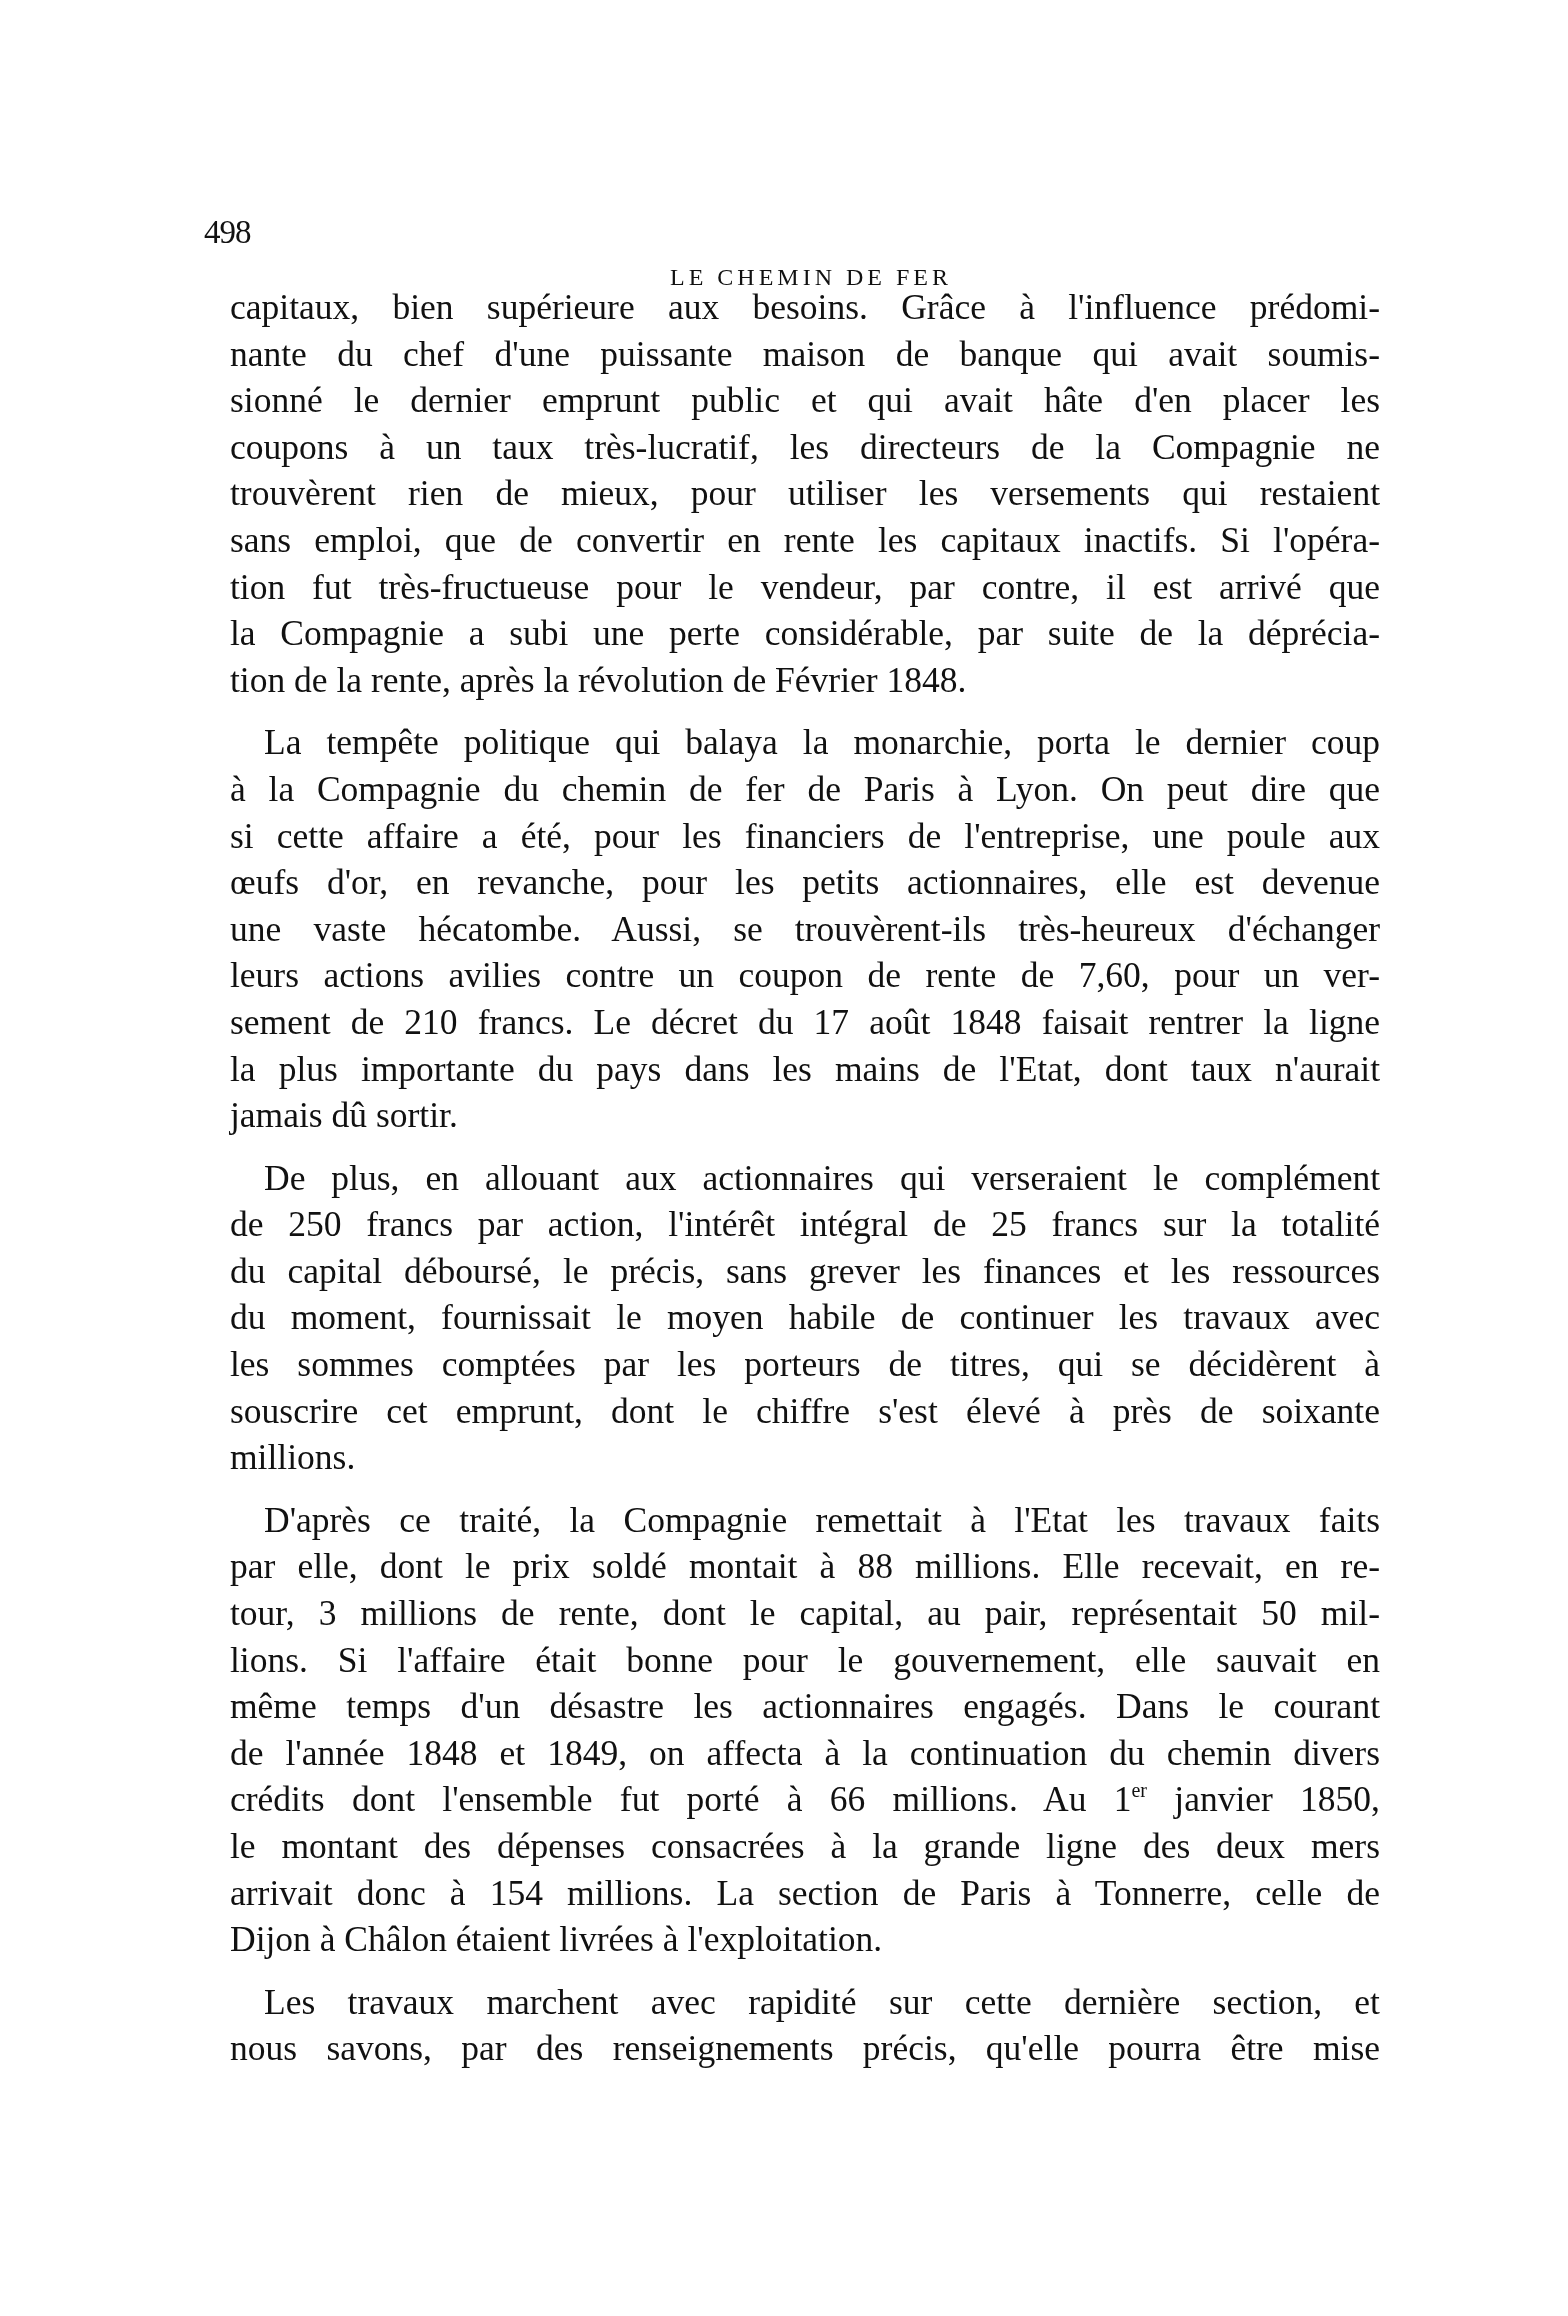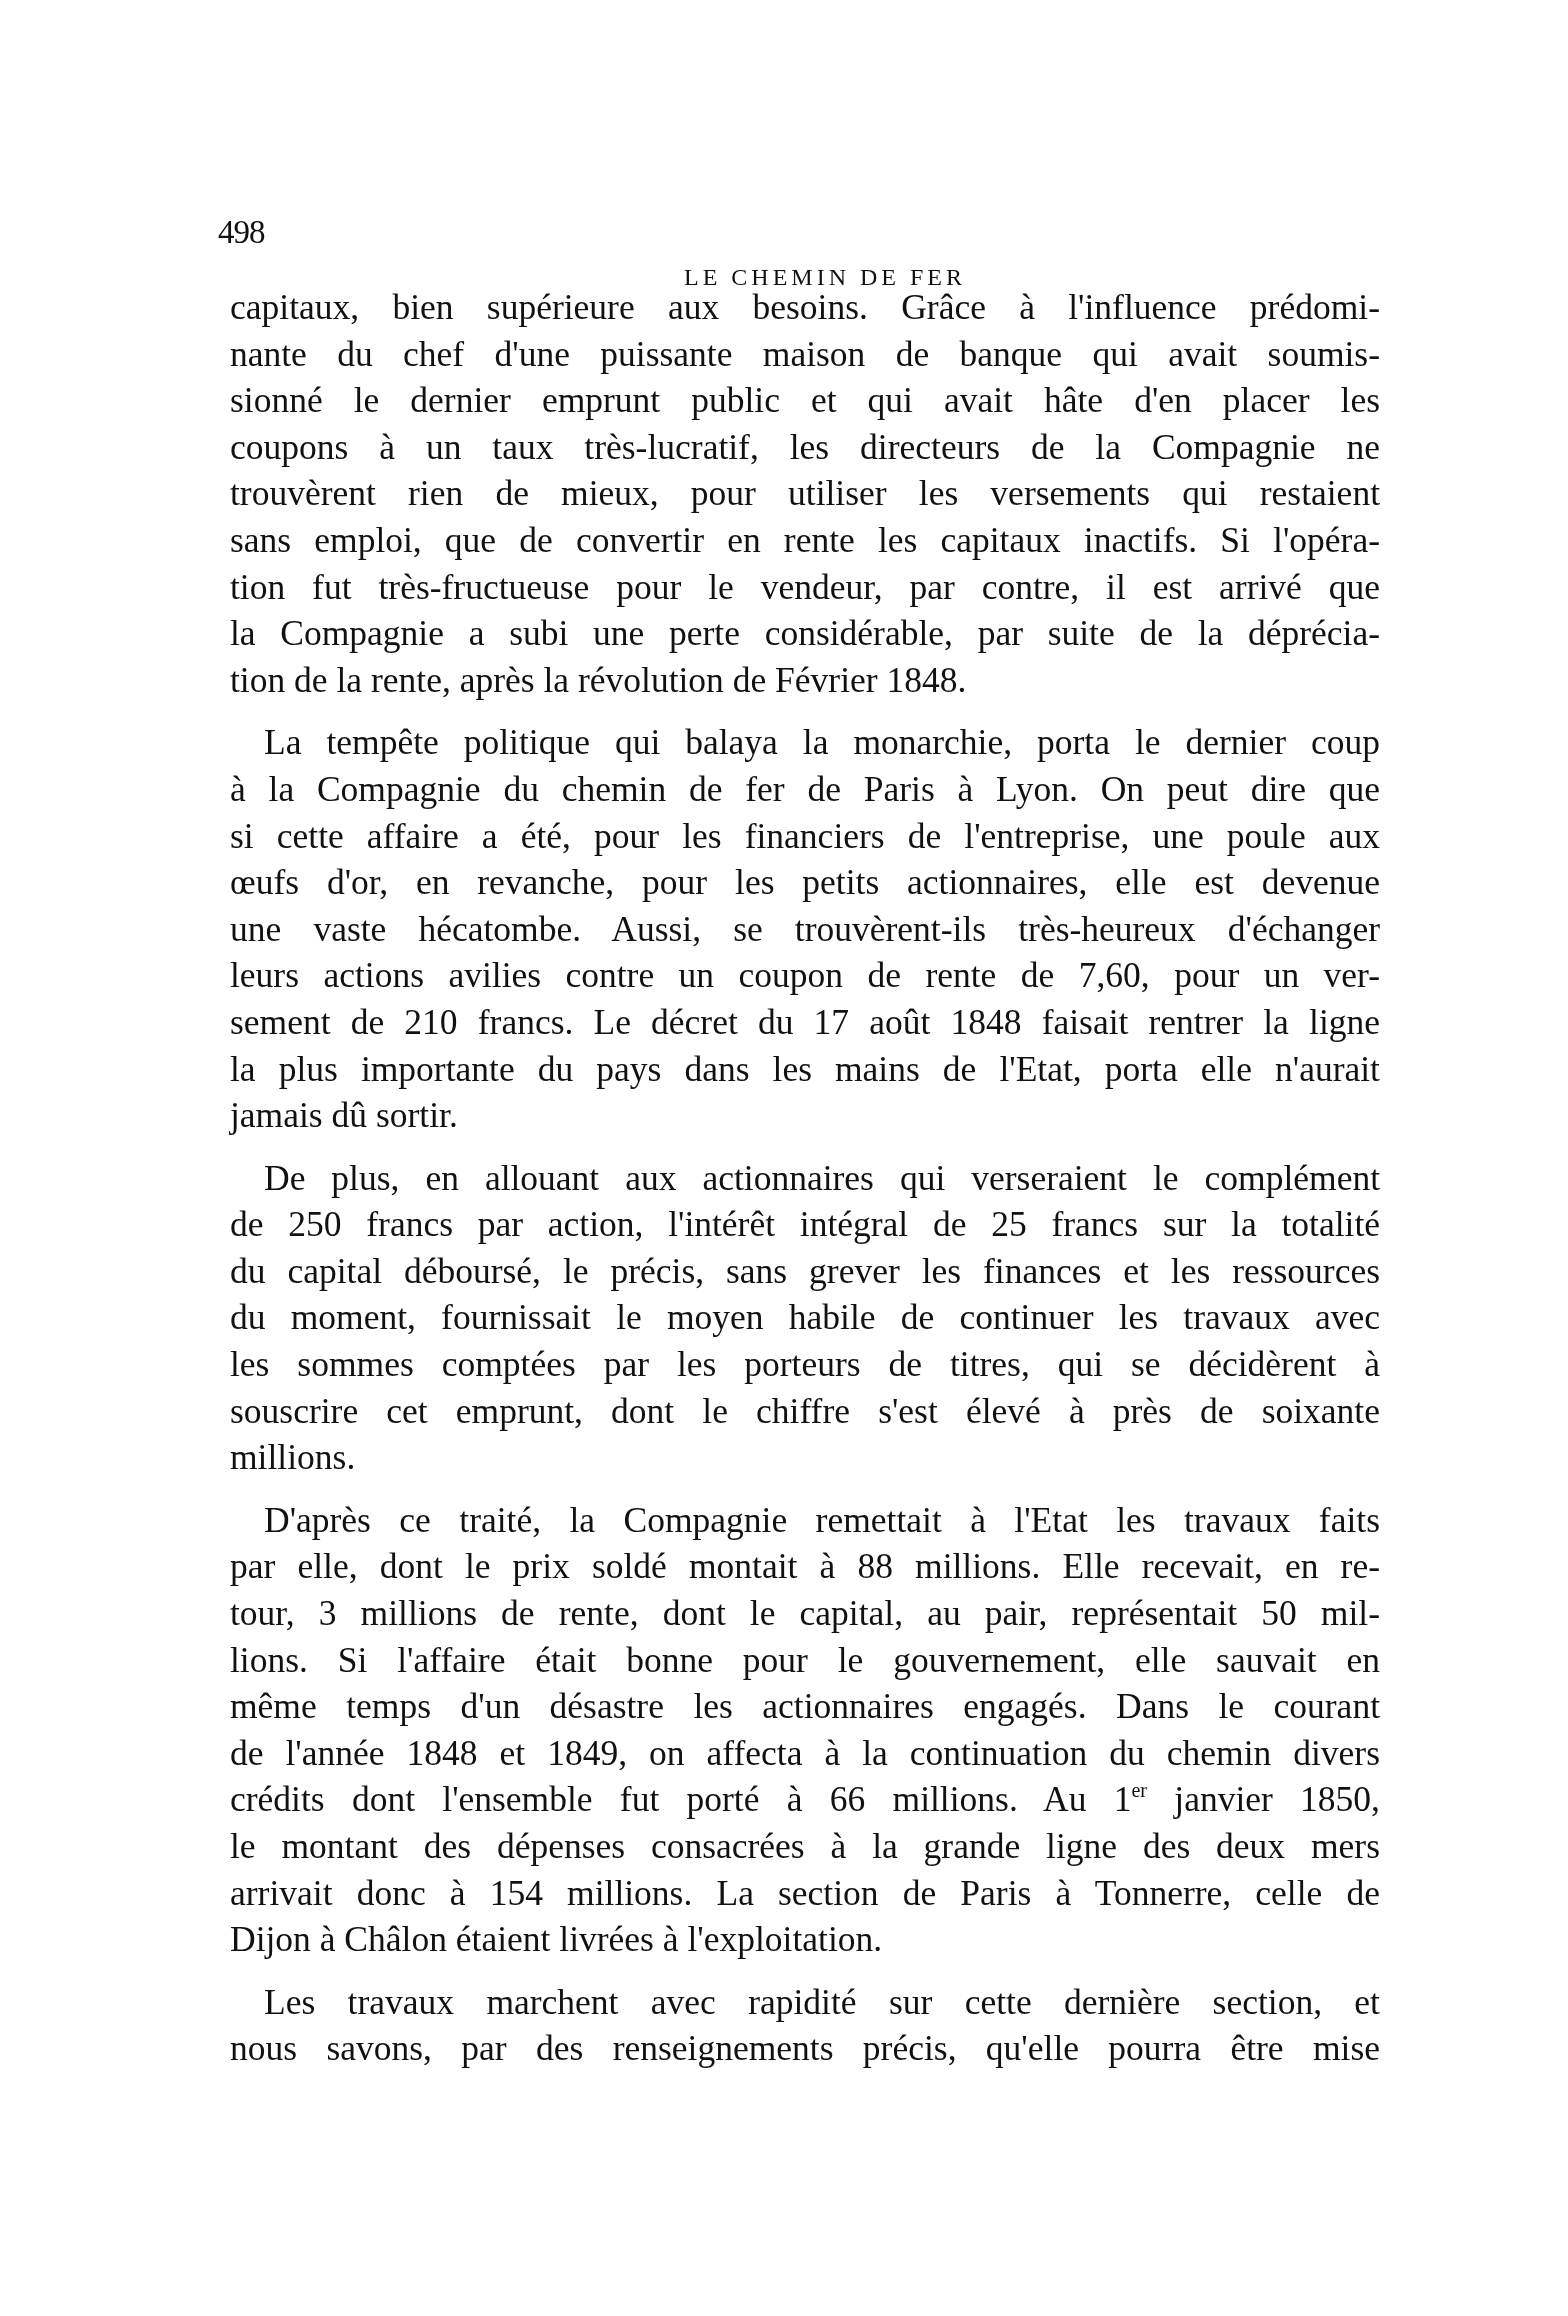--- a/index.html
+++ b/index.html
@@ -18,21 +18,21 @@
   .page {
     position: absolute;
     left: 0; top: 0;
     width: 1568px;
     height: 2316px;
     background: #ffffff;
   }
   .running-head {
     position: absolute;
     top: 212px;
-    left: 214px;
+    left: 200px;
     width: 1182px;
     height: 40px;
   }
   .page-number {
     position: absolute;
     left: 4px;
     top: 0;
     font-size: 33px;
     line-height: 40px;
     letter-spacing: -1px;
@@ -97,21 +97,21 @@
         <span class="line short">tion de la rente, après la révolution de Février 1848.</span>
       </div>
       <div class="para">
         <span class="line" style="padding-left: 34px;">La tempête politique qui balaya la monarchie, porta le dernier coup</span>
         <span class="line">à la Compagnie du chemin de fer de Paris à Lyon. On peut dire que</span>
         <span class="line">si cette affaire a été, pour les financiers de l'entreprise, une poule aux</span>
         <span class="line">œufs d'or, en revanche, pour les petits actionnaires, elle est devenue</span>
         <span class="line">une vaste hécatombe. Aussi, se trouvèrent-ils très-heureux d'échanger</span>
         <span class="line">leurs actions avilies contre un coupon de rente de 7,60, pour un ver-</span>
         <span class="line">sement de 210 francs. Le décret du 17 août 1848 faisait rentrer la ligne</span>
-        <span class="line">la plus importante du pays dans les mains de l'Etat, porta elle n'aurait</span>
+        <span class="line">la plus importante du pays dans les mains de l'Etat, dont taux n'aurait</span>
         <span class="line short">jamais dû sortir.</span>
       </div>
       <div class="para">
         <span class="line" style="padding-left: 34px;">De plus, en allouant aux actionnaires qui verseraient le complément</span>
         <span class="line">de 250 francs par action, l'intérêt intégral de 25 francs sur la totalité</span>
         <span class="line">du capital déboursé, le précis, sans grever les finances et les ressources</span>
         <span class="line">du moment, fournissait le moyen habile de continuer les travaux avec</span>
         <span class="line">les sommes comptées par les porteurs de titres, qui se décidèrent à</span>
         <span class="line">souscrire cet emprunt, dont le chiffre s'est élevé à près de soixante</span>
         <span class="line short">millions.</span>

